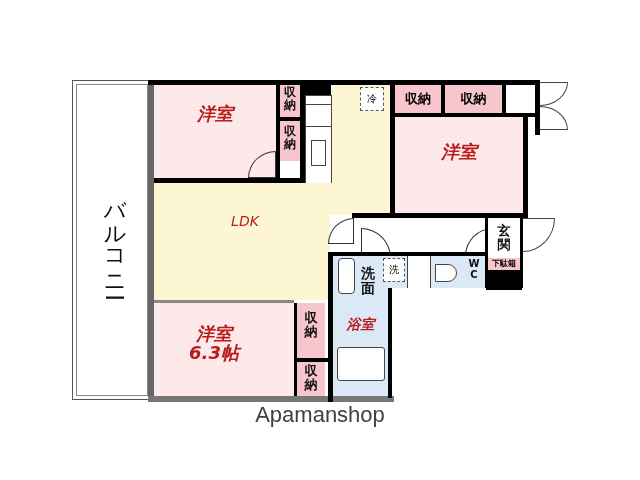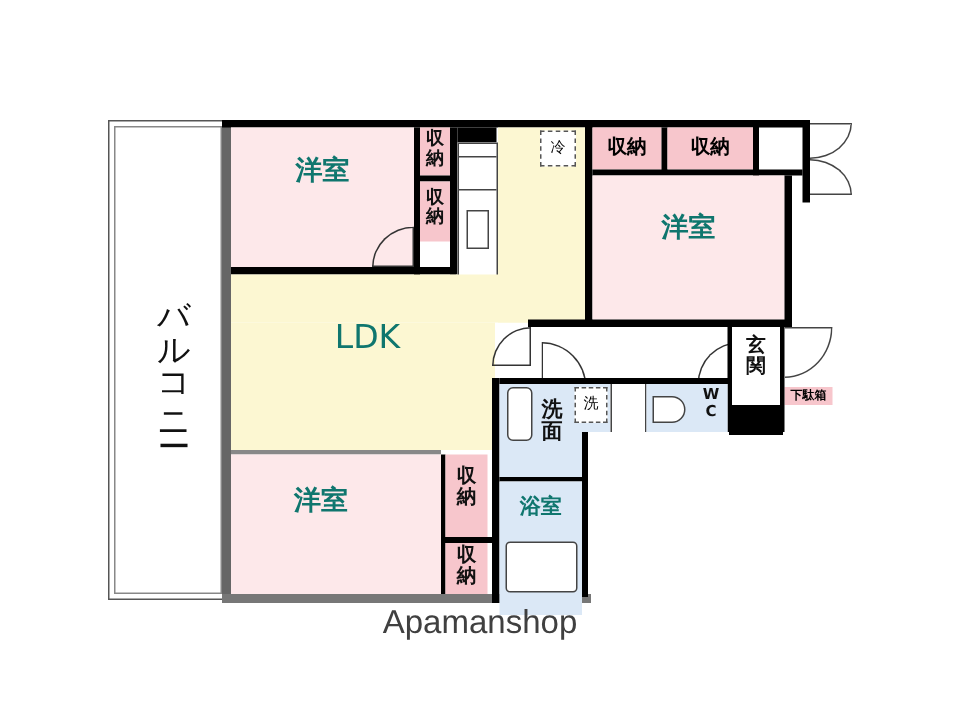--- a/index.html
+++ b/index.html
@@ -4,21 +4,21 @@
 <style>
   html,body{margin:0;padding:0;background:#ffffff;}
   body{width:640px;height:480px;position:relative;overflow:hidden;font-family:"DejaVu Sans",sans-serif;}
   .abs{position:absolute;box-sizing:border-box;}
   .wall{background:#000;}
   .room-pink{background:#fde8ea;}
   .store-pink{background:#f7c6cc;}
   .ldk{background:#fcf7d2;}
   .wet{background:#dbe8f6;}
   .white{background:#fff;}
-  .label{position:absolute;text-align:center;color:#0f766e;font-weight:bold;line-height:1.05;}
+  .label{position:absolute;text-align:center;color:#b91c1c;font-weight:bold;line-height:1.05;font-style:italic;}
   .vlabel{position:absolute;color:#111;font-weight:bold;text-align:center;line-height:1.1;}
   .door{position:absolute;border:1px solid #333;border-radius:0 100% 0 0;box-sizing:border-box;}
   .thin{position:absolute;border:1px solid #444;box-sizing:border-box;background:#fff;}
 </style>
 </head>
 <body>
 
 <div class="abs" style="left:0;top:0;width:640px;height:480px;">
 
   <div class="abs" style="left:72px;top:80px;width:80px;height:320px;border:1px solid #555;background:#fff;">
@@ -54,21 +54,21 @@
   <div class="thin" style="left:305px;top:95px;width:27px;height:90px;">
     <div class="abs" style="left:0;top:8px;width:25px;height:1px;background:#444;"></div>
     <div class="abs" style="left:0;top:30px;width:25px;height:1px;background:#444;"></div>
     <div class="abs" style="left:5px;top:44px;width:15px;height:26px;border:1px solid #444;"></div>
   </div>
 
   <div class="abs ldk" style="left:154px;top:85px;width:0;height:0;"></div>
   <div class="abs ldk" style="left:332px;top:85px;width:58px;height:130px;"></div>
   <div class="abs ldk" style="left:154px;top:183px;width:236px;height:32px;"></div>
   <div class="abs ldk" style="left:154px;top:215px;width:176px;height:85px;"></div>
-  <div class="label" style="left:200px;top:214px;width:90px;font-size:22px;font-weight:normal;">
+  <div class="label" style="left:200px;top:214px;width:90px;font-size:14px;font-weight:normal;">
     <div>LDK</div>
   </div>
   <div class="abs" style="left:360px;top:87px;width:24px;height:24px;border:1px dashed #555;background:#fff;font-size:10px;text-align:center;line-height:22px;">冷</div>
 
   <div class="abs wall" style="left:390px;top:80px;width:5px;height:140px;"></div>
 
   <div class="abs store-pink" style="left:395px;top:85px;width:46px;height:28px;font-size:13px;font-weight:bold;text-align:center;line-height:28px;">収納</div>
   <div class="abs wall" style="left:441px;top:85px;width:4px;height:30px;"></div>
   <div class="abs store-pink" style="left:445px;top:85px;width:57px;height:28px;font-size:13px;font-weight:bold;text-align:center;line-height:28px;">収納</div>
   <div class="abs wall" style="left:502px;top:80px;width:4px;height:40px;"></div>
@@ -89,53 +89,54 @@
     <div class="door" style="left:6px;top:10px;width:30px;height:30px;"></div>
     <div class="door" style="left:110px;top:10px;width:28px;height:28px;transform:scaleX(-1);"></div>
   </div>
   <div class="door" style="left:328px;top:218px;width:26px;height:26px;transform:scaleX(-1);"></div>
 
   <div class="abs wall" style="left:485px;top:218px;width:3px;height:70px;"></div>
   <div class="abs white" style="left:488px;top:218px;width:32px;height:40px;">
     <div class="vlabel" style="left:0;top:6px;width:32px;font-size:13px;white-space:pre;">玄
 関</div>
   </div>
-  <div class="abs store-pink" style="left:488px;top:258px;width:32px;height:12px;font-size:8px;font-weight:bold;text-align:center;line-height:12px;margin-left:35px;">下駄箱</div>
+  <div class="abs store-pink" style="left:488px;top:258px;width:32px;height:12px;font-size:8px;font-weight:bold;text-align:center;line-height:12px;">下駄箱</div>
   <div class="abs wall" style="left:486px;top:270px;width:36px;height:20px;"></div>
   <div class="abs wall" style="left:520px;top:218px;width:3px;height:70px;"></div>
   <div class="abs" style="left:523px;top:218px;width:32px;height:34px;border:1px solid #444;border-left:none;border-radius:0 100% 0 0;transform:scaleY(-1);"></div>
 
   <div class="abs wall" style="left:328px;top:252px;width:5px;height:150px;"></div>
   <div class="abs wall" style="left:333px;top:252px;width:155px;height:4px;"></div>
 
   <div class="abs wet" style="left:333px;top:256px;width:74px;height:32px;"></div>
   <div class="abs wet" style="left:333px;top:288px;width:55px;height:30px;"></div>
   <div class="abs" style="left:338px;top:258px;width:17px;height:36px;border:1px solid #444;border-radius:4px;background:#fff;"></div>
   <div class="vlabel" style="left:357px;top:266px;width:22px;font-size:14px;white-space:pre;">洗
 面</div>
   <div class="abs" style="left:383px;top:258px;width:22px;height:24px;border:1px dashed #555;background:#fff;font-size:10px;text-align:center;line-height:22px;">洗</div>
   <div class="abs wall" style="left:388px;top:288px;width:4px;height:110px;"></div>
   <div class="abs wall" style="left:333px;top:318px;width:55px;height:3px;"></div>
 
-  <div class="abs wet" style="left:333px;top:321px;width:55px;height:89px;">
+  <div class="abs wet" style="left:333px;top:307px;width:55px;height:89px;">
     <div class="label" style="left:0;top:10px;width:55px;font-size:14px;">浴室</div>
     <div class="abs" style="left:4px;top:40px;width:48px;height:34px;border:1px solid #444;border-radius:3px;background:#fff;"></div>
   </div>
 
   <div class="abs white" style="left:407px;top:256px;width:24px;height:32px;border-left:1px solid #444;border-right:1px solid #444;"></div>
   <div class="abs wet" style="left:431px;top:256px;width:54px;height:32px;">
     <div class="abs" style="left:4px;top:8px;width:22px;height:18px;border:1px solid #444;border-radius:0 10px 10px 0;background:#fff;"></div>
     <div class="vlabel" style="left:34px;top:2px;width:18px;font-size:10px;white-space:pre;">W
 C</div>
   </div>
 
   <div class="abs wall" style="left:154px;top:300px;width:140px;height:3px;background:#888;"></div>
   <div class="abs room-pink" style="left:154px;top:303px;width:140px;height:93px;">
     <div class="label" style="left:0;top:22px;width:120px;font-size:18px;">
       <div>洋室</div>
+      <div>6.3帖</div>
     </div>
   </div>
   <div class="abs wall" style="left:294px;top:303px;width:3px;height:93px;"></div>
   <div class="abs store-pink" style="left:297px;top:303px;width:28px;height:55px;">
     <div class="vlabel" style="left:0;top:8px;width:28px;font-size:13px;white-space:pre;">収
 納</div>
   </div>
   <div class="abs wall" style="left:294px;top:358px;width:34px;height:4px;"></div>
   <div class="abs store-pink" style="left:297px;top:362px;width:28px;height:34px;">
     <div class="vlabel" style="left:0;top:2px;width:28px;font-size:13px;white-space:pre;">収

